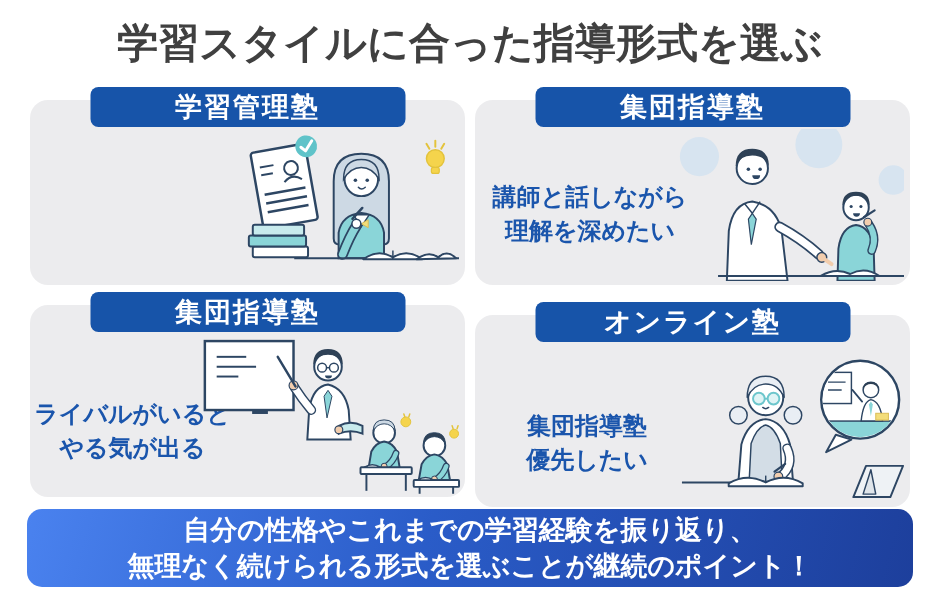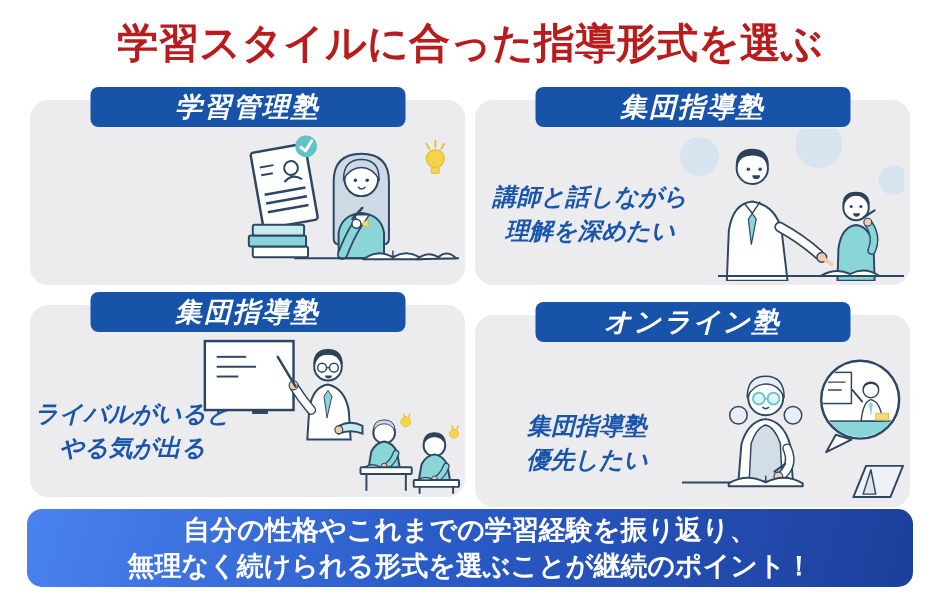--- a/index.html
+++ b/index.html
@@ -2,23 +2,23 @@
 <html><head>
 <meta charset="utf-8">
 <style>
   html,body{margin:0;padding:0;background:#ffffff;}
   .page{
     position:relative;width:940px;height:610px;background:#ffffff;
     font-family:"Liberation Sans","DejaVu Sans",sans-serif;overflow:hidden;
   }
   .title{
     position:absolute;top:16px;left:0;width:100%;text-align:center;
-    font-size:41px;font-weight:bold;color:#b91c1c;letter-spacing:0px;
-  }
-  .card{position:absolute;background:#ececee;border-radius:18px;font-style:italic;}
+    font-size:41px;font-weight:bold;color:#404040;letter-spacing:0px;
+  }
+  .card{position:absolute;background:#ececee;border-radius:18px;}
   .c1{left:30px;top:100px;width:435px;height:185px;}
   .c2{left:475px;top:100px;width:435px;height:185px;}
   .c3{left:30px;top:305px;width:435px;height:192px;}
   .c4{left:475px;top:315px;width:435px;height:192px;}
   .badge{
     position:absolute;left:50%;transform:translateX(-50%);top:-13px;
     width:315px;height:40px;background:#1754a9;border-radius:8px;
     color:#ffffff;font-weight:bold;font-size:27px;
     display:flex;align-items:center;justify-content:center;letter-spacing:2px;
   }

